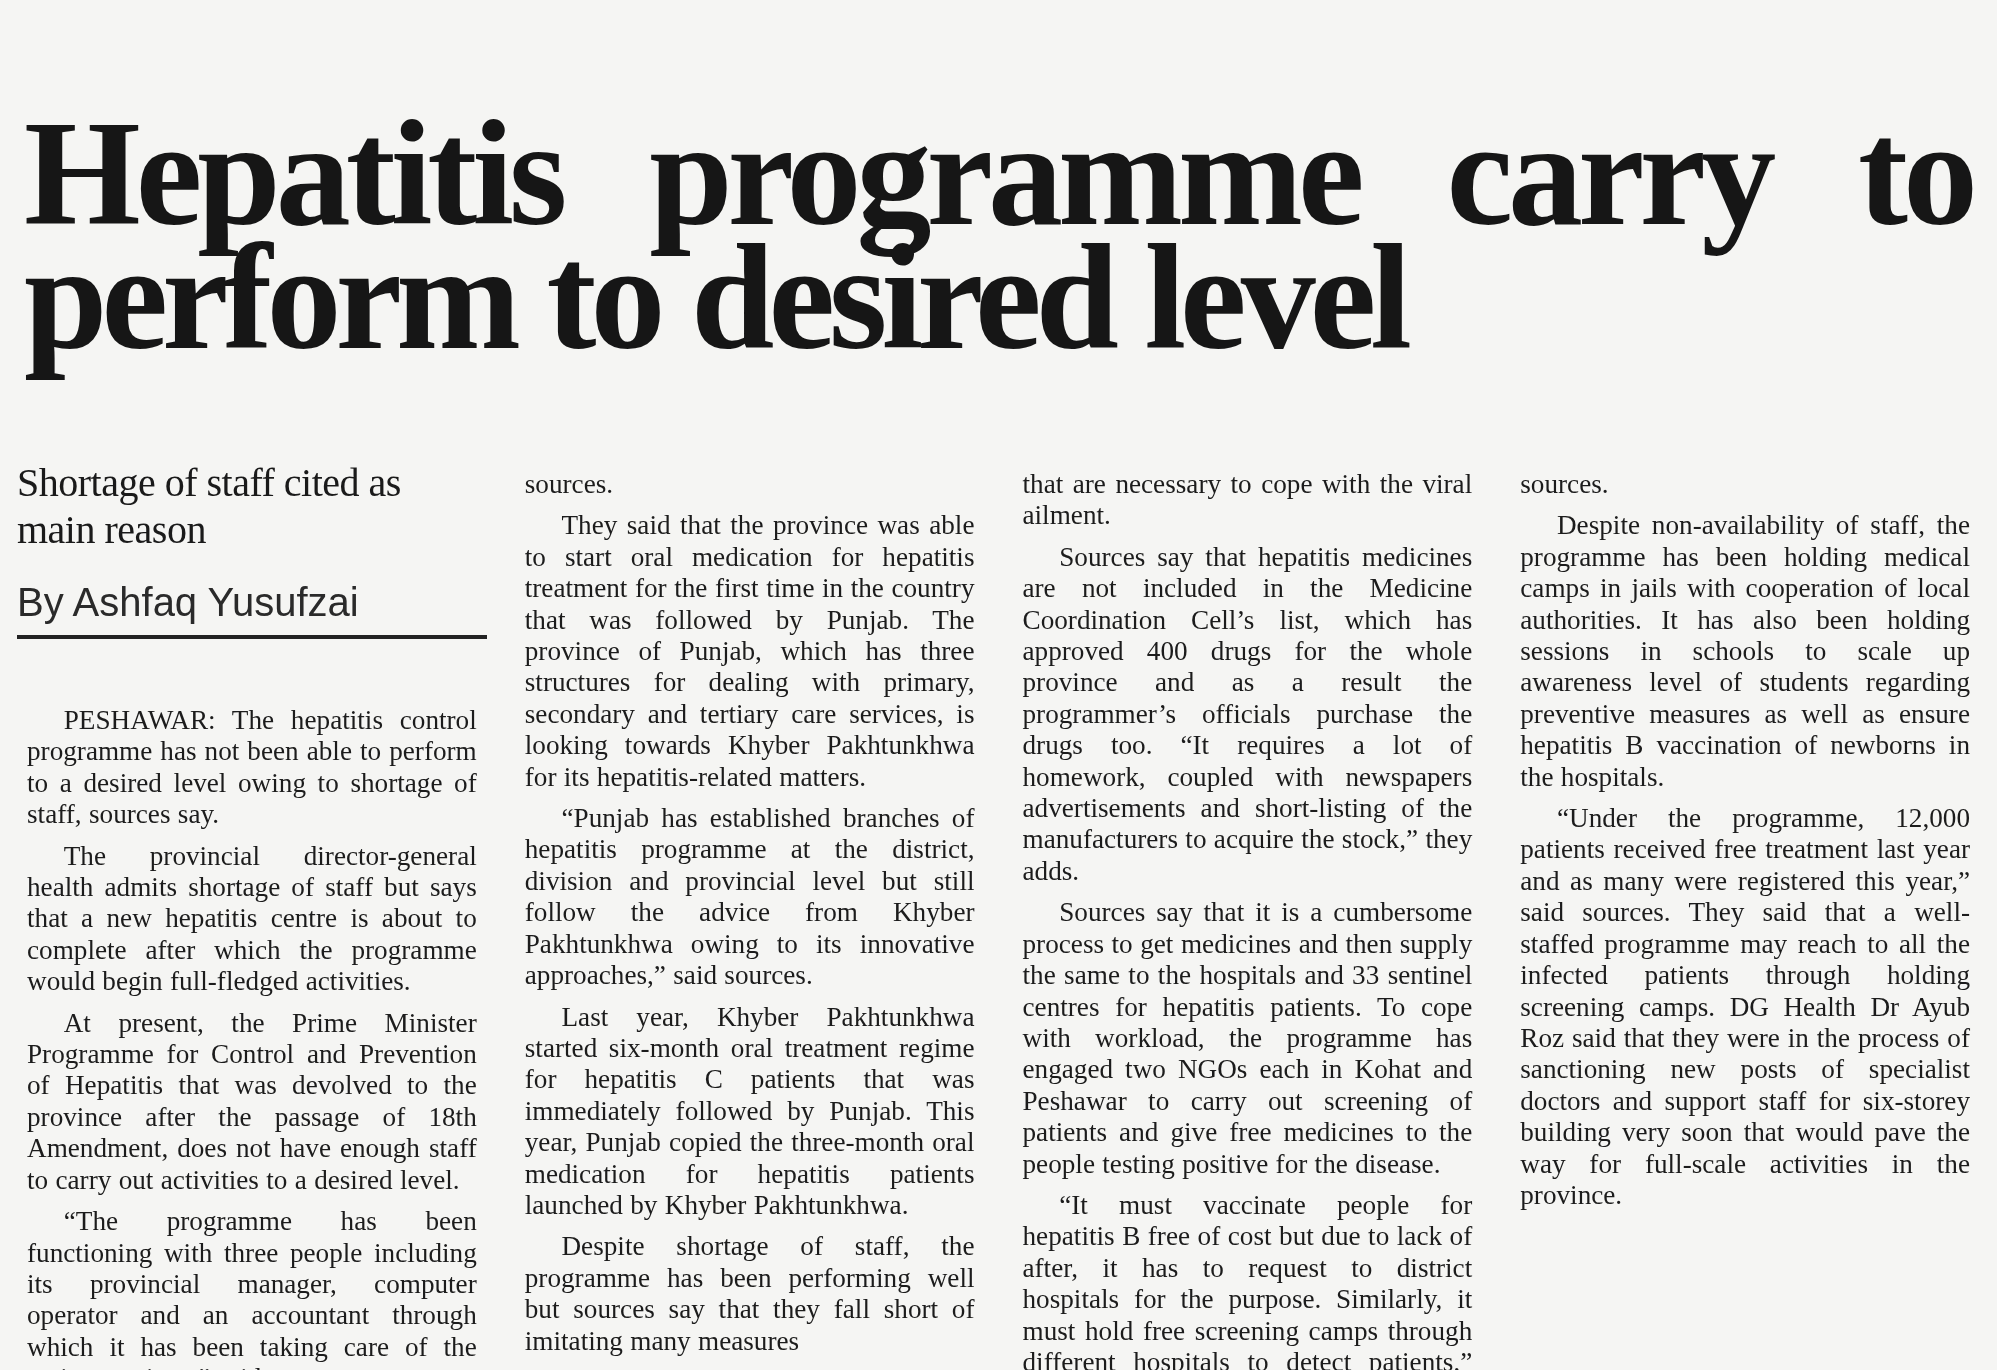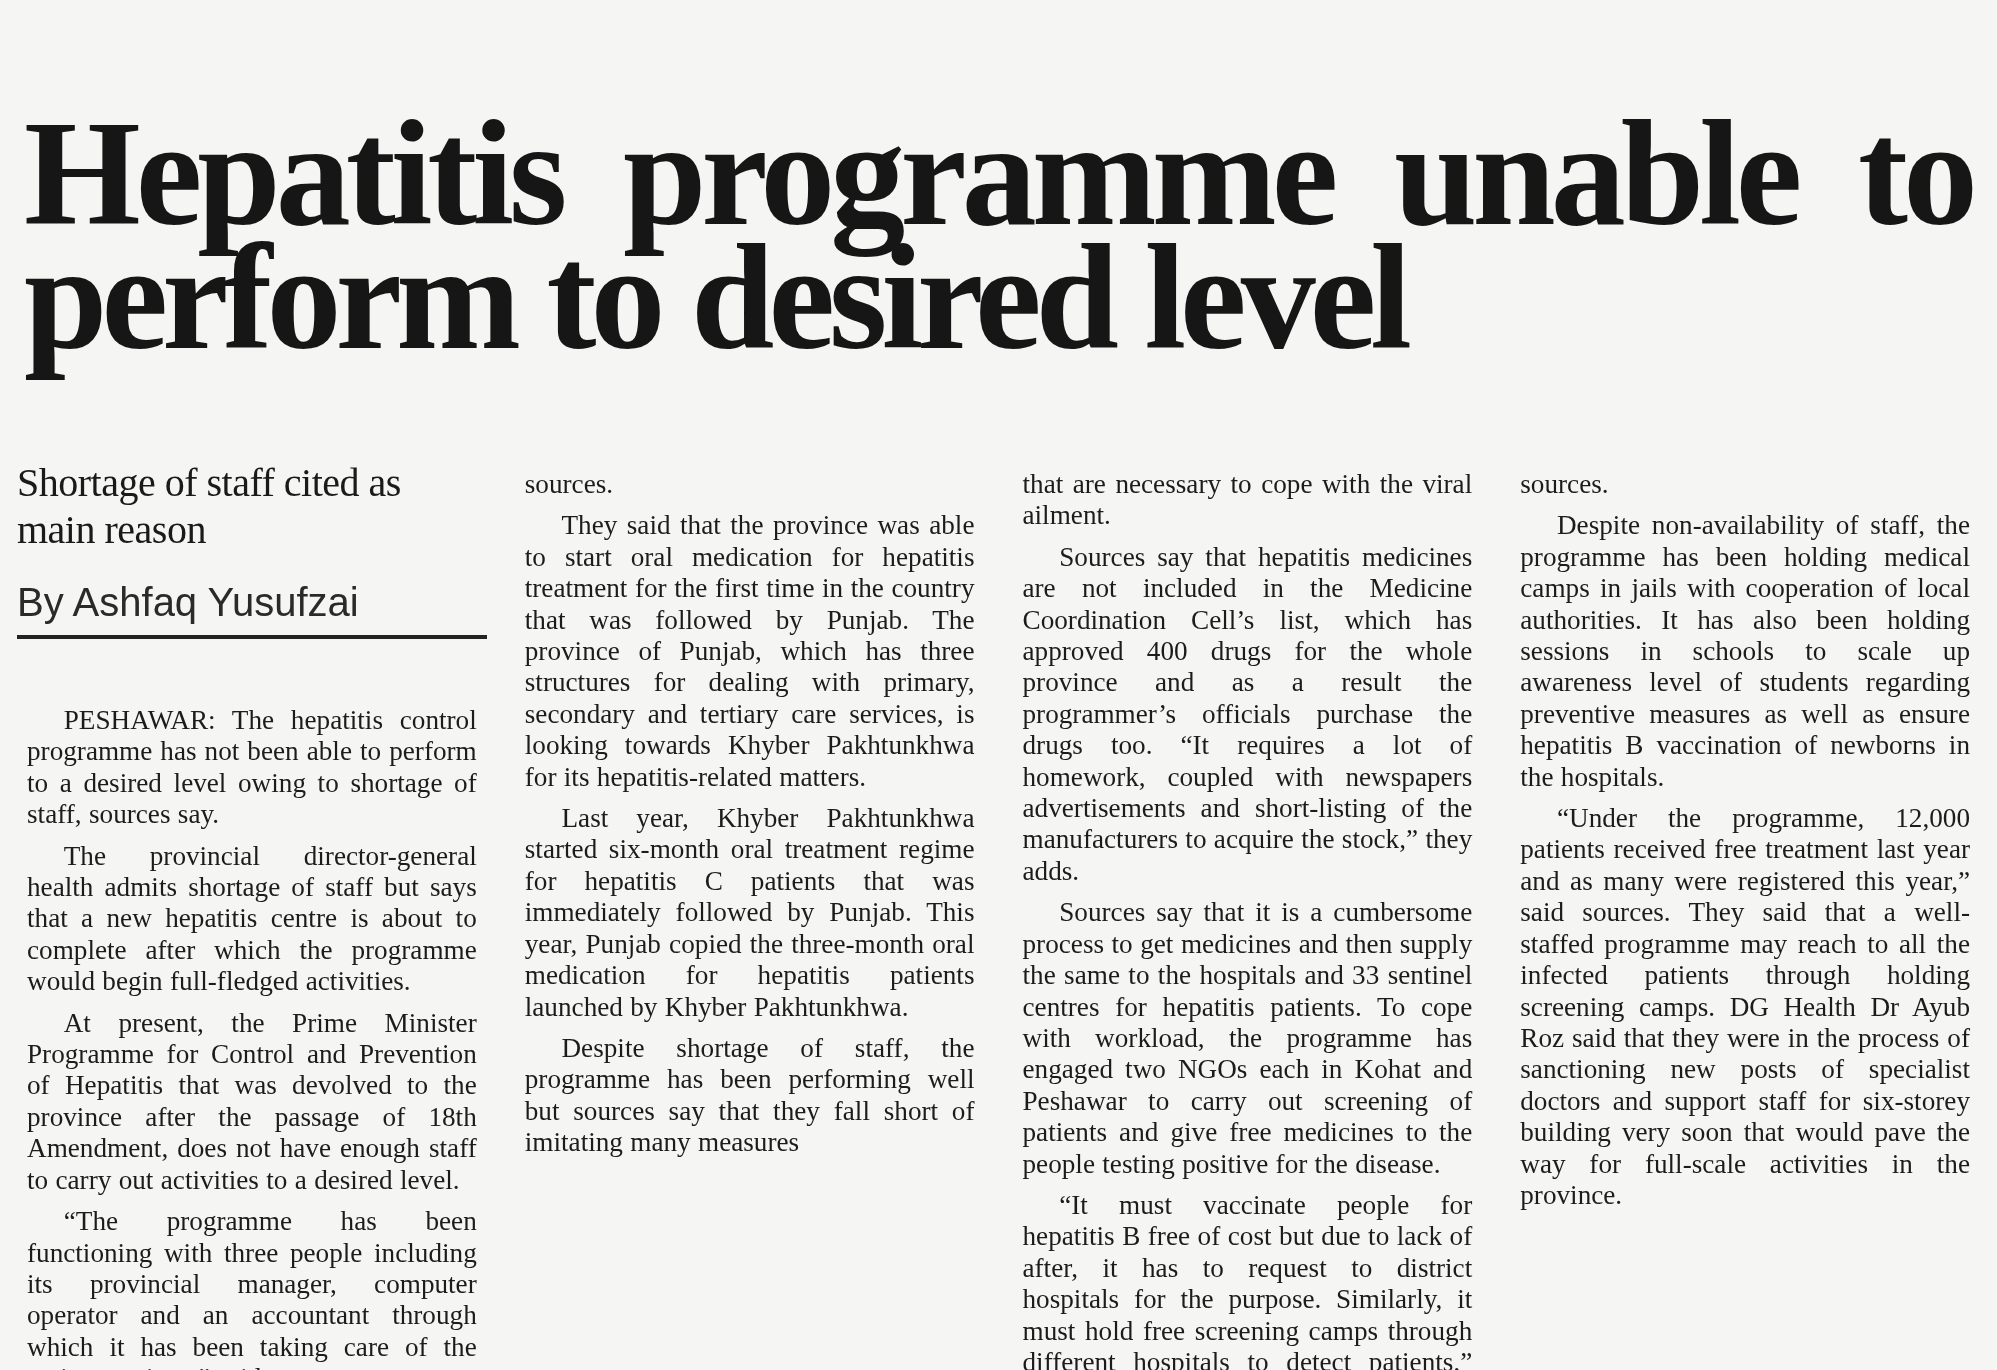--- a/index.html
+++ b/index.html
@@ -72,21 +72,21 @@
     word-spacing: 0.02em;
   }
   .body-text p.cont { text-indent: 0; }
 </style>
 </head>
 <body>
 
 <div class="paper">
 
   <h1 class="headline">
-    <span class="hl-line1">Hepatitis programme unable to</span>
+    <span class="hl-line1">Hepatitis programme carry to</span>
     <span class="hl-line2">perform to desired level</span>
   </h1>
 
   <div class="columns">
 
     <div class="col">
       <h2 class="subhead">Shortage of staff cited as main reason</h2>
       <p class="byline">By Ashfaq Yusufzai</p>
       <hr class="byline-rule">
       <div class="body-text">
@@ -94,20 +94,21 @@
         <p>The provincial director-general health admits shortage of staff but says that a new hepatitis centre is about to complete after which the programme would begin full-fledged activities.</p>
         <p>At present, the Prime Minister Programme for Control and Prevention of Hepatitis that was devolved to the province after the passage of 18th Amendment, does not have enough staff to carry out activities to a desired level.</p>
         <p>“The programme has been functioning with three people including its provincial manager, computer operator and an accountant through which it has been taking care of the entire province,” said</p>
       </div>
     </div>
 
     <div class="col">
       <div class="body-text">
         <p class="cont">sources.</p>
         <p>They said that the province was able to start oral medication for hepatitis treatment for the first time in the country that was followed by Punjab. The province of Punjab, which has three structures for dealing with primary, secondary and tertiary care services, is looking towards Khyber Pakhtunkhwa for its hepatitis-related matters.</p>
+        <p>“Punjab has established branches of hepatitis programme at the district, division and provincial level but still follow the advice from Khyber Pakhtunkhwa owing to its innovative approaches,” said sources.</p>
         <p>Last year, Khyber Pakhtunkhwa started six-month oral treatment regime for hepatitis C patients that was immediately followed by Punjab. This year, Punjab copied the three-month oral medication for hepatitis patients launched by Khyber Pakhtunkhwa.</p>
         <p>Despite shortage of staff, the programme has been performing well but sources say that they fall short of imitating many measures</p>
       </div>
     </div>
 
     <div class="col">
       <div class="body-text">
         <p class="cont">that are necessary to cope with the viral ailment.</p>
         <p>Sources say that hepatitis medicines are not included in the Medicine Coordination Cell’s list, which has approved 400 drugs for the whole province and as a result the programmer’s officials purchase the drugs too. “It requires a lot of homework, coupled with newspapers advertisements and short-listing of the manufacturers to acquire the stock,” they adds.</p>
         <p>Sources say that it is a cumbersome process to get medicines and then supply the same to the hospitals and 33 sentinel centres for hepatitis patients. To cope with workload, the programme has engaged two NGOs each in Kohat and Peshawar to carry out screening of patients and give free medicines to the people testing positive for the disease.</p>

